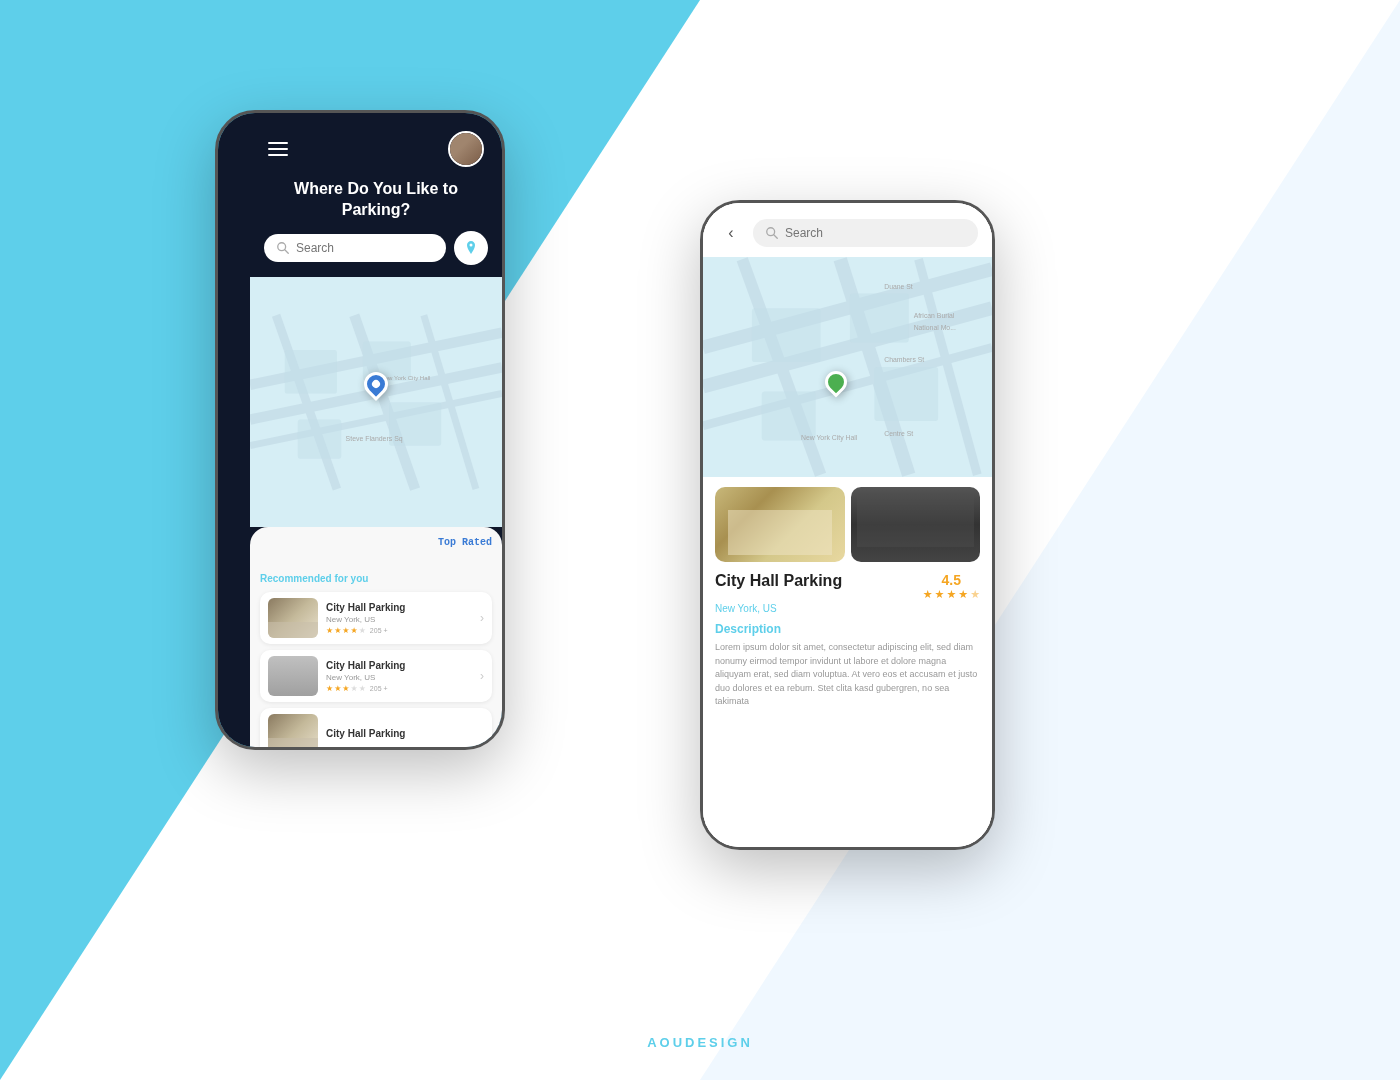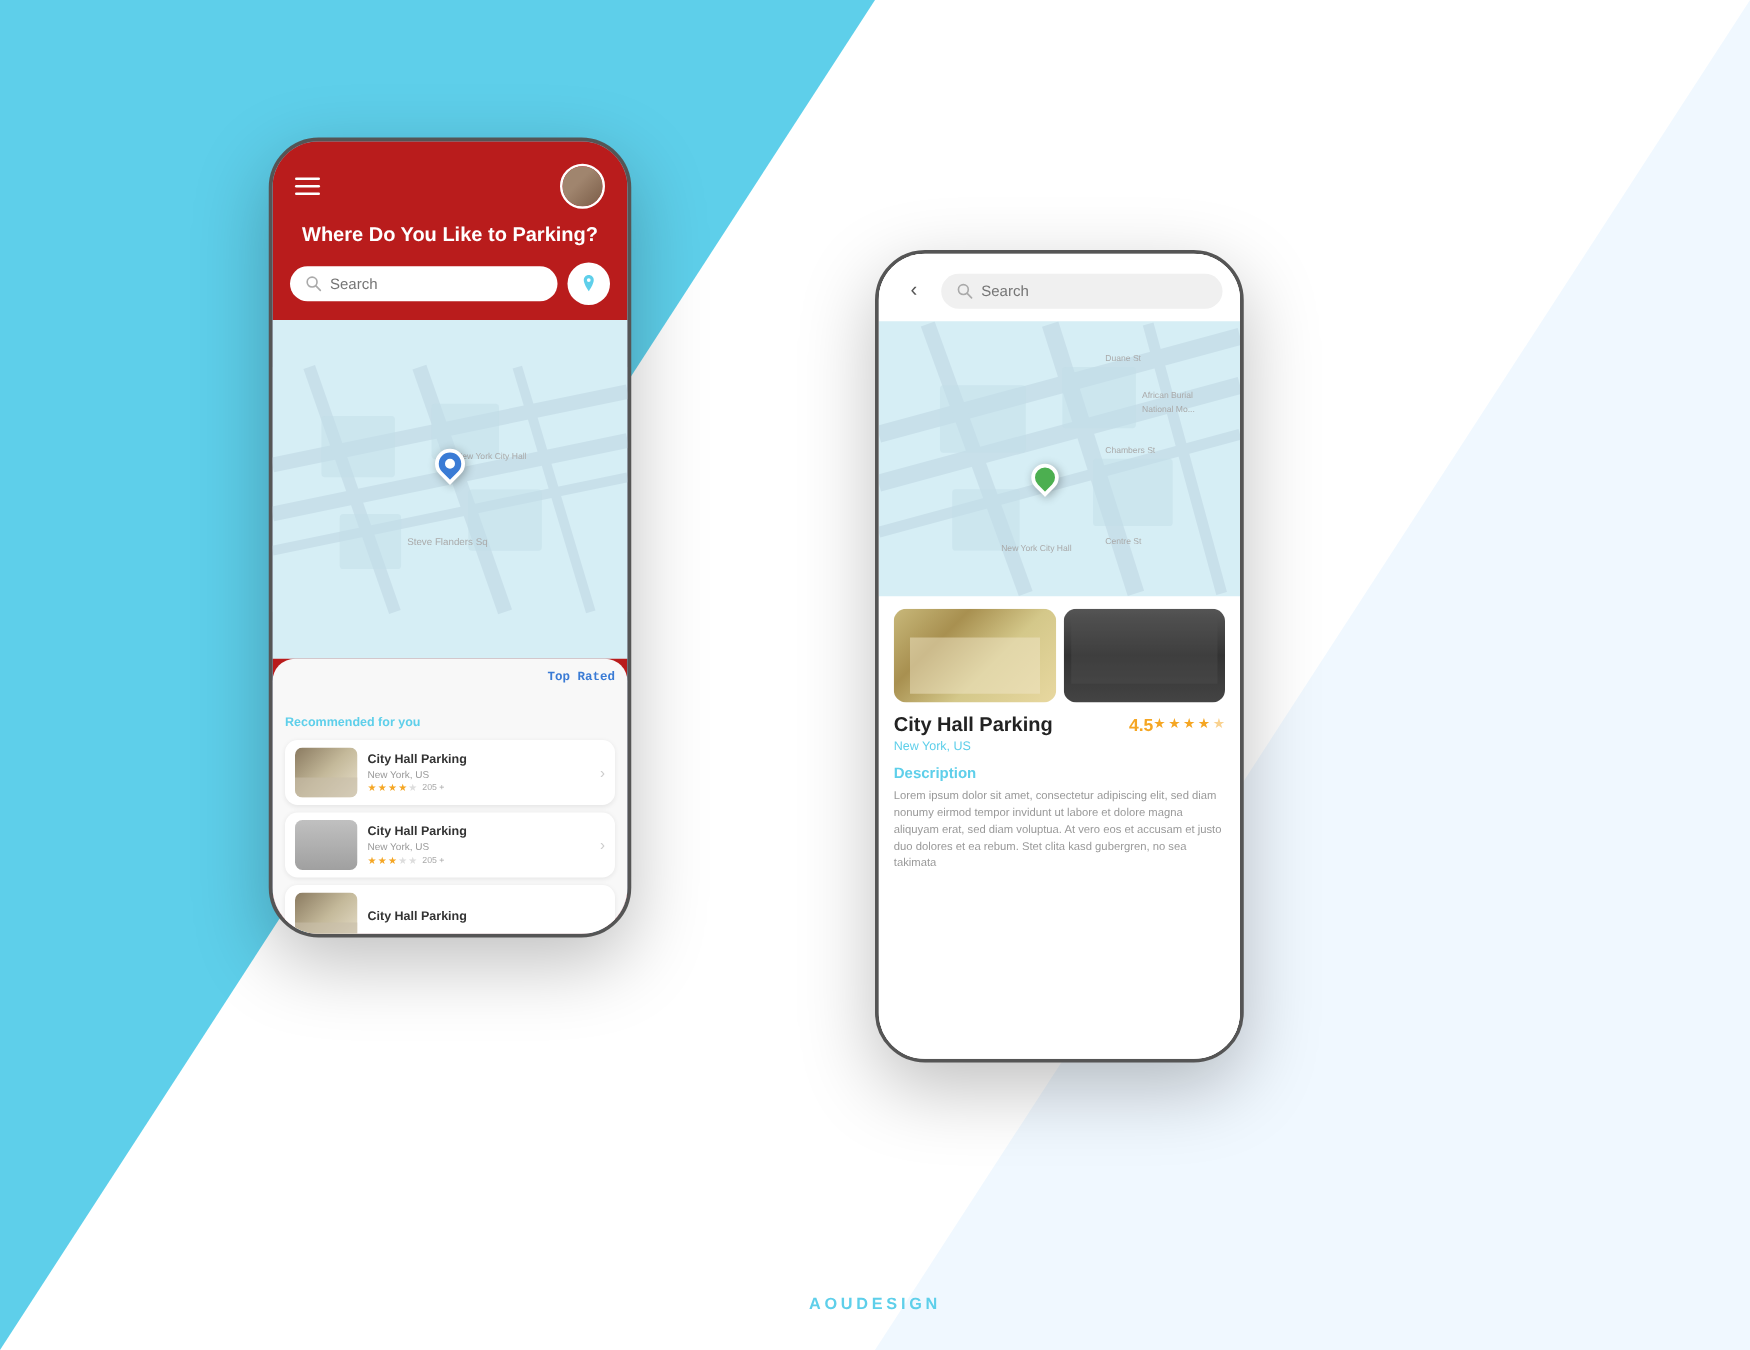--- a/index.html
+++ b/index.html
@@ -76,21 +76,22 @@
       z-index: 5;
       box-shadow: 0 20px 60px rgba(0,0,0,0.25);
     }
 
     
     .phone-left-inner {
       width: 100%;
       height: 100%;
       display: flex;
       flex-direction: column;
-      background: #b91c1c;
+      background: #0f172a;
+      padding-left: 32px;
     }
 
     .pl-topbar {
       display: flex;
       justify-content: space-between;
       align-items: center;
       padding: 18px 18px 8px;
     }
 
     .pl-menu-icon {
@@ -459,22 +460,22 @@
     }
 
     .pr-name {
       font-size: 16px;
       font-weight: 700;
       color: #222;
     }
 
     .pr-rating-block {
       display: flex;
-      flex-direction: row;
-      align-items: flex-start;
+      flex-direction: column;
+      align-items: center;
     }
 
     .pr-rating-num {
       color: #f5a623;
       font-size: 14px;
       font-weight: 700;
     }
 
     .pr-stars-row {
       display: flex;

